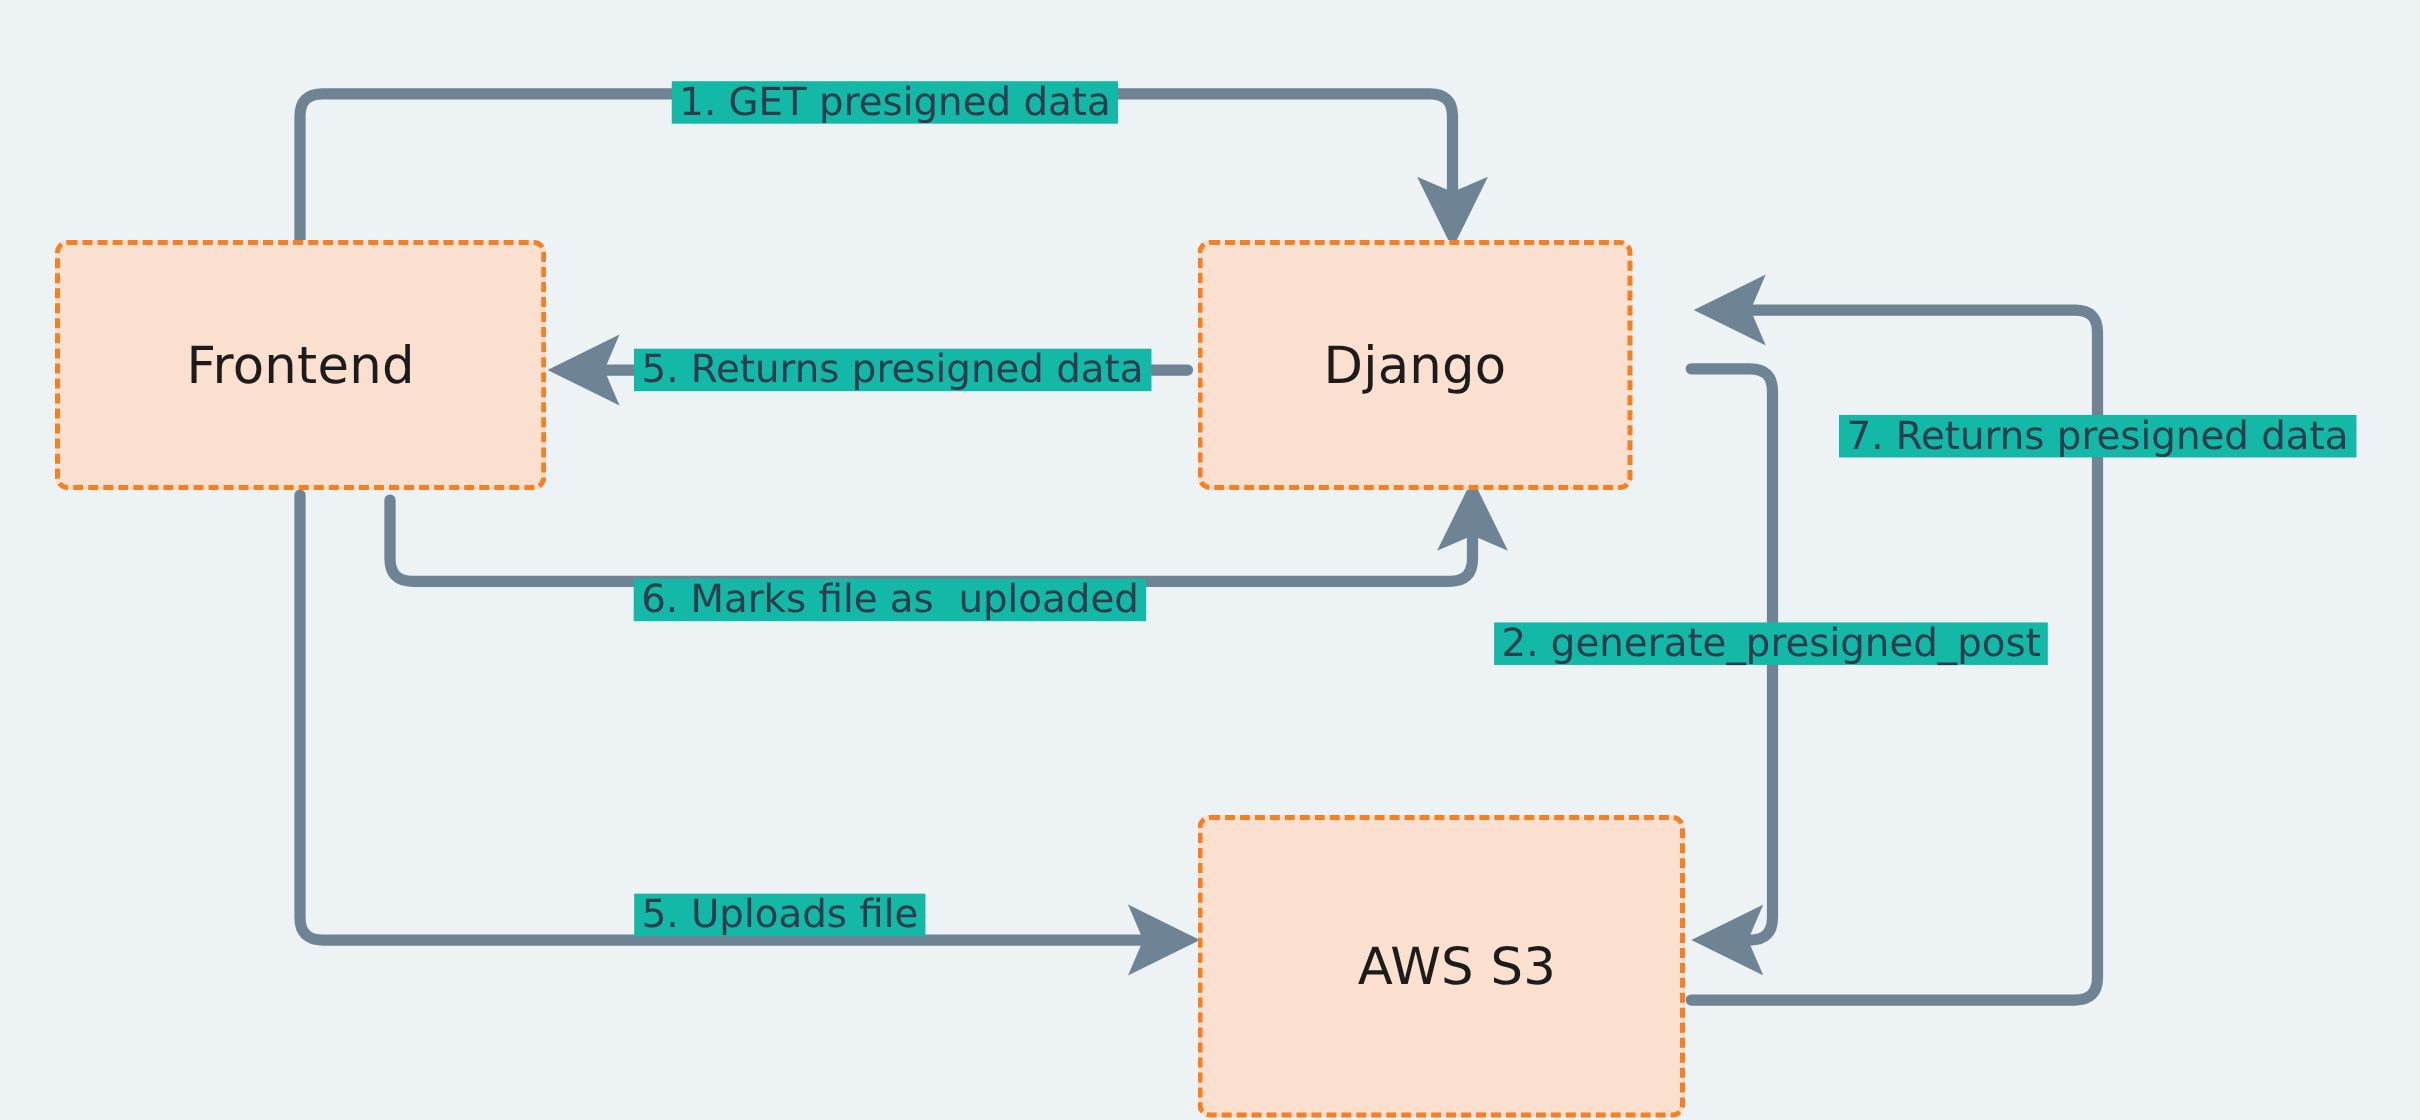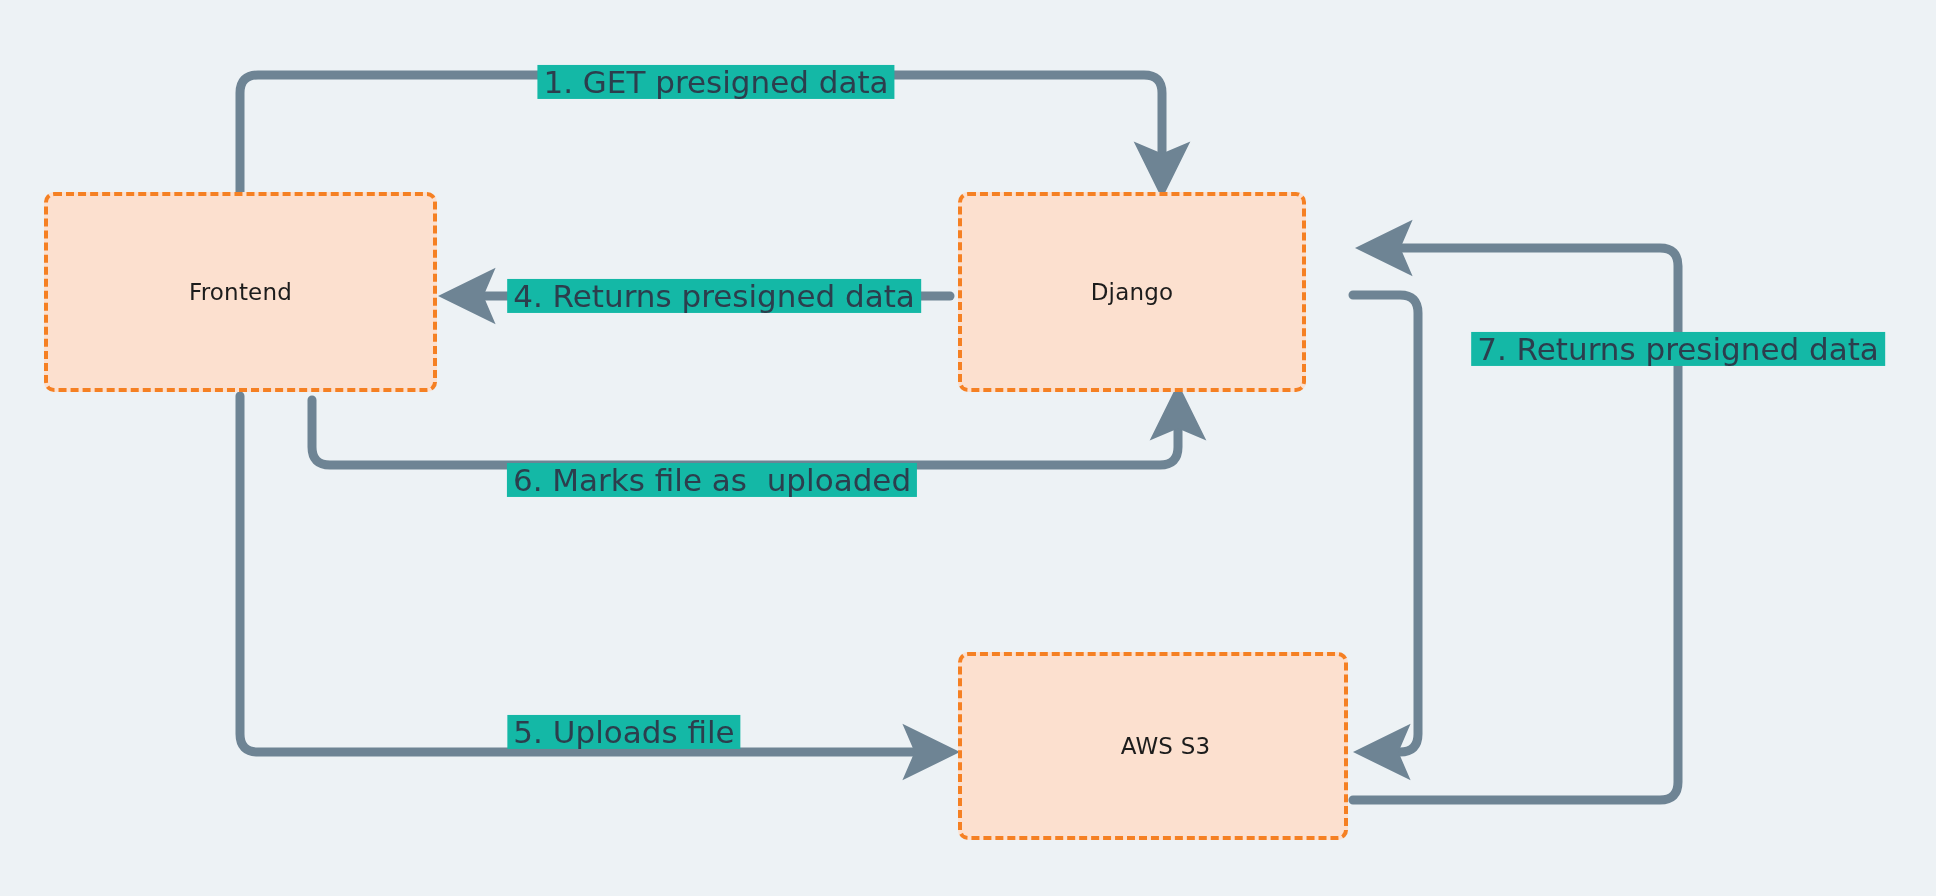--- a/index.html
+++ b/index.html
@@ -29,21 +29,21 @@
     box-sizing: border-box;
     background: #fce0cf;
     border: 4px dashed #f58023;
     border-radius: 10px;
     display: flex;
     align-items: center;
     justify-content: center;
   }
   .node-label {
     font-family: "DejaVu Sans", sans-serif;
-    font-size: 23px;
+    font-size: 41px;
     color: #1c1c1c;
     letter-spacing: 0.2px;
     white-space: nowrap;
   }
   .edge-label {
     position: absolute;
     font-family: "DejaVu Sans", sans-serif;
     font-size: 31px;
     color: #2c3e4d;
     white-space: pre;
@@ -79,28 +79,29 @@
   </svg>
 
   <div class="node-box" style="left:44px; top:192px; width:393px; height:200px;">
     <span class="node-label">Frontend</span>
   </div>
 
   <div class="node-box" style="left:958px; top:192px; width:348px; height:200px;">
     <span class="node-label">Django</span>
   </div>
 
-  <div class="node-box" style="left:958px; top:652px; width:390px; height:188px;padding-left:25px;">
+  <div class="node-box" style="left:958px; top:652px; width:390px; height:242px;padding-left:25px;">
     <span class="node-label">AWS S3</span>
   </div>
 
   <div class="edge-label" style="left:716px; top:82px;">1. GET presigned data</div>
 
+  <div class="edge-label" style="left:1417px; top:515px;">2. generate_presigned_post</div>
 
   <div class="edge-label" style="left:1678px; top:349px;">7. Returns presigned data</div>
 
-  <div class="edge-label" style="left:714px; top:296px;">4. Returns presigned data</div>
+  <div class="edge-label" style="left:714px; top:296px;">5. Returns presigned data</div>
 
   <div class="edge-label" style="left:624px; top:732px;">5. Uploads file</div>
 
   <div class="edge-label" style="left:712px; top:465px;margin-top:15px;">6. Marks file as  uploaded</div>
 
 </div>
 
 </body></html>

